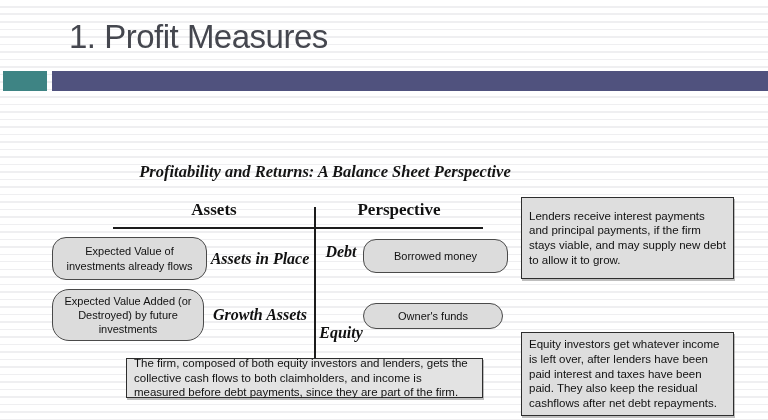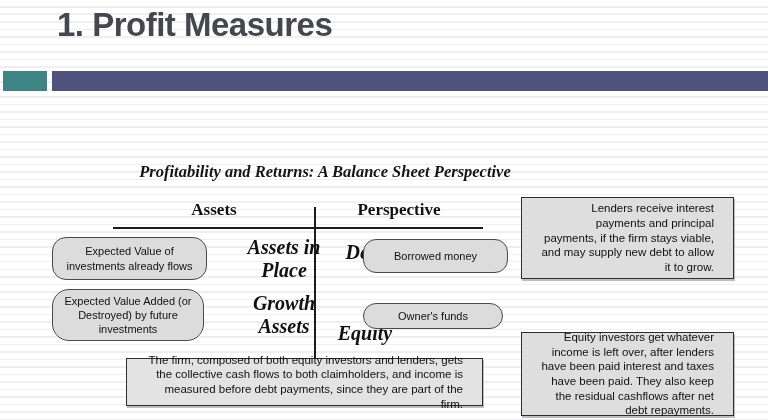--- a/index.html
+++ b/index.html
@@ -8,22 +8,22 @@
     width:768px;height:420px;
     overflow:hidden;
     background:
       repeating-linear-gradient(to bottom,
         #ffffff 0px, #ffffff 6px,
         #efeff1 6px, #efeff1 7.5px);
     font-family:"Liberation Sans", sans-serif;
   }
   .slide-title{
     position:absolute;left:57px;top:6px;
-    font-size:33px;font-weight:700;letter-spacing:-0.5px;
-    color:#45474f;margin:0;
+    font-size:33px;font-weight:400;letter-spacing:-0.5px;
+    color:#45474f;margin:12px;
   }
   .accent-teal{
     position:absolute;left:3px;top:71px;width:44px;height:20px;
     background:#3e8484;
   }
   .accent-bar{
     position:absolute;left:52px;top:71px;width:716px;height:20px;
     background:#50527e;
   }
   .diagram-heading{
@@ -60,39 +60,39 @@
   }
   .rbox.a1{left:52px;top:237px;width:155px;height:43px;border-radius:14px;}
   .rbox.a2{left:52px;top:289px;width:152px;height:52px;border-radius:17px;}
   .rbox.borrowed{left:363px;top:239px;width:145px;height:34px;border-radius:13px;}
   .rbox.owners{left:363px;top:303px;width:140px;height:26px;border-radius:13px;}
   .ser-label{
     position:absolute;
     display:flex;align-items:center;justify-content:center;
     font-family:"Liberation Serif", serif;
     font-style:italic;font-weight:bold;
-    font-size:20px;color:#111;text-align:center;padding-left:24px;
+    font-size:16px;color:#111;text-align:center;
   }
   .ser-label.assets-in-place{left:206px;top:237px;width:108px;height:43px;}
   .ser-label.growth-assets{left:206px;top:289px;width:108px;height:52px;}
   .ser-label.debt{left:320px;top:239px;width:42px;height:26px;}
   .ser-label.equity{left:318px;top:320px;width:46px;height:26px;}
   .note{
     position:absolute;
     background:#dedede;
     border:1.8px solid #2e2e2e;
     box-shadow:1px 2px 0 rgba(110,110,110,0.45);
     display:flex;align-items:center;justify-content:center;
-    text-align:right;
+    text-align:left;
     font-size:11.5px;line-height:1.28;color:#111;
-    padding:3px 19px;box-sizing:border-box;
+    padding:3px 7px;box-sizing:border-box;
   }
   .note.lenders{left:521px;top:197px;width:213px;height:82px;}
   .note.equity-investors{left:521px;top:288px;width:213px;height:84px;margin-top:44px;}
-  .note.firm{left:126px;top:358px;width:357px;height:48px;background:#e3e3e3;}
+  .note.firm{left:126px;top:358px;width:357px;height:40px;background:#e3e3e3;}
 </style>
 </head>
 <body>
 
 <div class="slide">
 
   <h1 class="slide-title">1. Profit Measures</h1>
 
   <div class="accent-teal"></div>
   <div class="accent-bar"></div>

